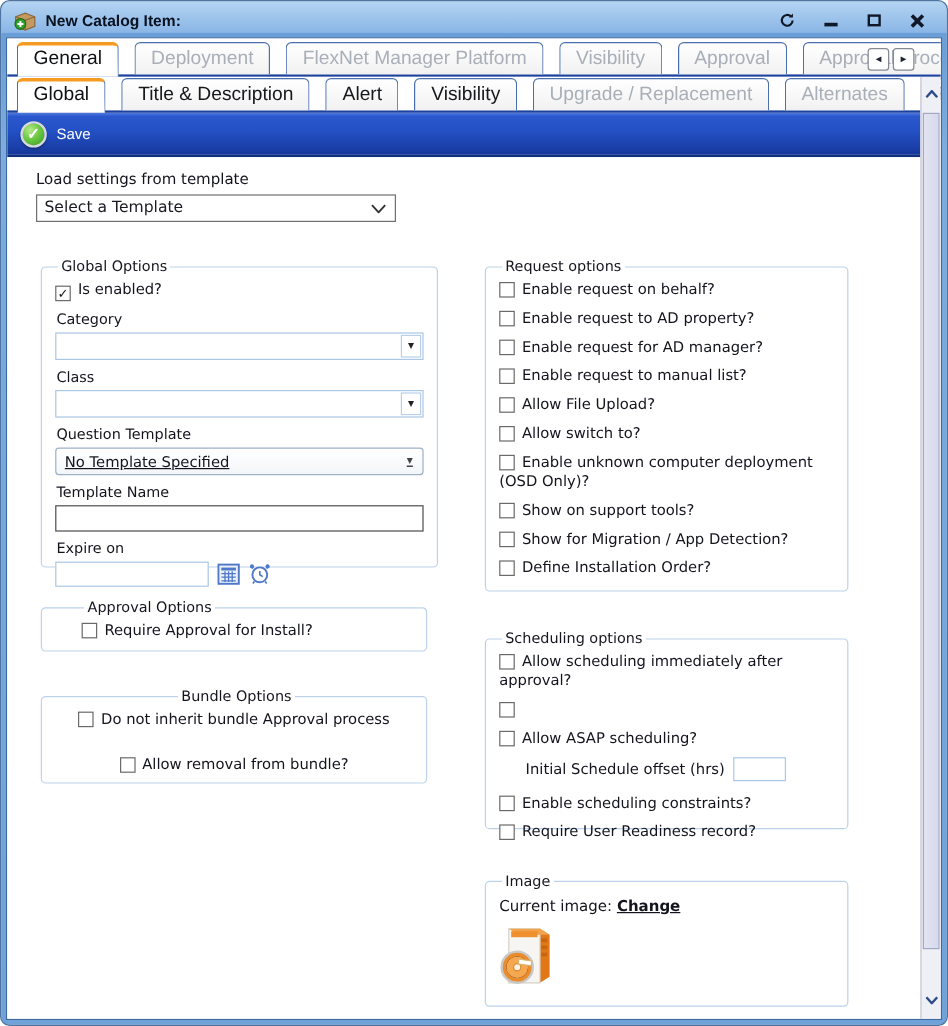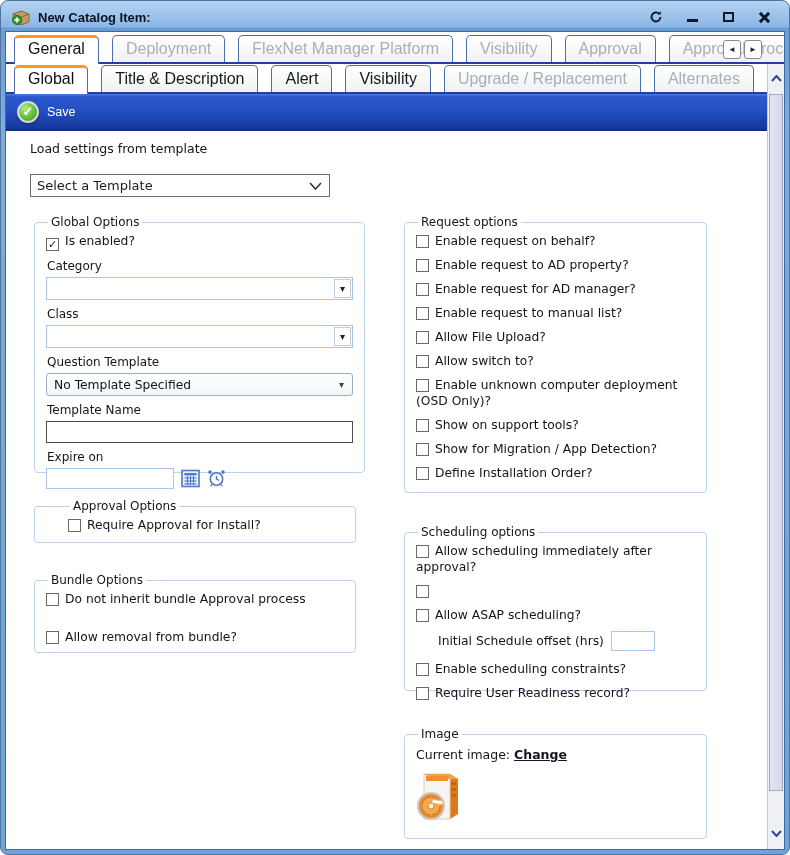--- a/index.html
+++ b/index.html
@@ -69,52 +69,52 @@
   }
   .save-circle::before{ content:"✓"; color:#fff; font-size:13px; font-weight:bold; }
   .save-label{ color:#fff; font-size:12.5px; }
 
   
   .content{ position:relative; flex:1; background:#fff; margin-right:17px;
             font-family:"DejaVu Sans", sans-serif; font-size:12px; color:#14141e; }
 
   .ld-label{ position:absolute; left:24px; top:10px; font-size:12.5px; }
   .ld-select{
-    position:absolute; left:24px; top:43px; width:300px; height:23px;
+    position:absolute; left:24px; top:31px; width:300px; height:23px;
     border:1px solid #6f6f6f; background:#fff; display:flex; align-items:center;
     justify-content:space-between; padding:0 7px 0 6px; font-size:13px; color:#1a1a22; cursor:pointer;
   }
 
   fieldset{ position:absolute; border:1px solid #bcd2ea; border-radius:4px; padding:4px 11px 6px; }
   legend{ font-size:12px; color:#15151f; padding:0 3px; margin-left:2px; }
 
   .fs-global{ left:28px; top:84px; width:331px; height:258px; }
   .fs-approval{ left:28px; top:368px; width:322px; height:44px;padding-left:33px; }
-  .fs-bundle{ left:28px; top:442px; width:322px; height:80px; }
+  .fs-bundle{ left:28px; top:442px; width:322px; height:80px;text-align:center; }
   .fs-request{ left:398px; top:84px; width:303px; height:278px; }
   .fs-sched{ left:398px; top:394px; width:303px; height:166px; }
   .fs-image{ left:398px; top:596px; width:303px; height:112px; }
 
   .cbrow{ line-height:16px; margin-bottom:8px; }
   .cb{
     display:inline-block; vertical-align:-3px; width:13px; height:13px;
     border:1px solid #6a6a6a; background:#fff; margin-right:6px; cursor:pointer;
     text-align:center; line-height:11px;
   }
   .cb.checked::before{ content:"✓"; font-size:11px; color:#1a1a1a; }
   .cblabel{ font-size:12.3px; }
 
   .fld-label{ font-size:12px; margin:7px 0 4px 1px; }
   .combo{ position:relative; height:23px; border:1px solid #abc7e6; background:#fff; cursor:pointer; }
   .combo-btn{ position:absolute; right:1px; top:1px; bottom:1px; width:17px; border:1px solid #b9d0e8;
               background:#fff; display:flex; align-items:center; justify-content:center; }
   .combo-btn::before{ content:"▾"; font-size:10px; color:#222; }
   .rcombo{ height:23px; border:1px solid #9db0c8; border-radius:3px; background:linear-gradient(#ffffff,#f3f6f9);
            display:flex; align-items:center; justify-content:space-between; padding:0 8px 0 7px;
-           font-size:12.3px; color:#14141e; cursor:pointer; }
+           font-size:12.3px; color:#14141e; cursor:pointer;text-decoration:underline; }
   .rcombo::after{ content:"▾"; font-size:10px; color:#444; }
   .txt-input{ width:100%; height:22px; border:1px solid #4c4c4c; background:#fff; padding:0 4px;
               font:12.3px "DejaVu Sans", sans-serif; }
   .expire-row{ display:flex; align-items:center; gap:7px; margin-top:2px; }
   .expire-input{ width:128px; height:21px; border:1px solid #abc7e6; background:#fff; padding:0 4px;
                  font:12.3px "DejaVu Sans", sans-serif; }
   .mini-icon{ width:19px; height:19px; display:inline-flex; cursor:pointer; }
 
   .offset-row{ margin:2px 0 10px 22px; display:flex; align-items:center; gap:7px; }
   .offset-input{ width:44px; height:20px; border:1px solid #abc7e6; background:#fff;

